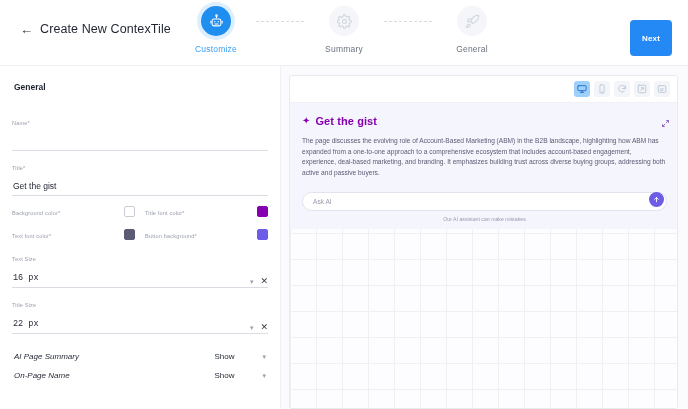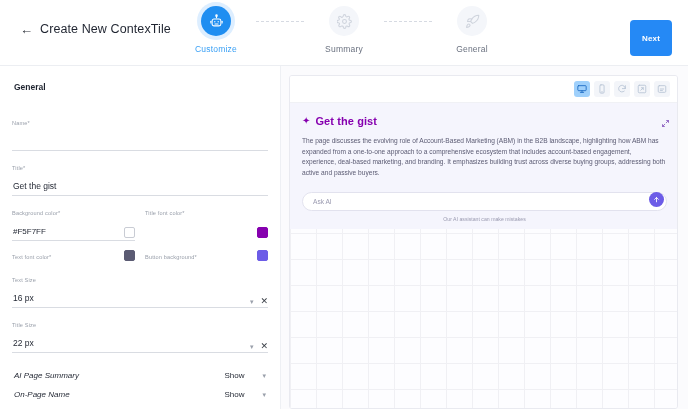--- a/index.html
+++ b/index.html
@@ -80,37 +80,37 @@
 
   .row2 { display:flex; gap:10px; margin-bottom:13px; }
   .row2 .field { flex:1; margin-bottom:0; }
   .color-field .field-input { padding-right:18px; font-size:8px; }
   .swatch {
     position:absolute; right:0; bottom:3px;
     width:11px; height:11px; border-radius:2px;
     border:1px solid #c9ccd4; cursor:pointer;
   }
 
-  .size-field .field-input { padding-right:34px; }
+  .size-field .field-input { padding-right:34px;font-family:Liberation Mono, monospace; }
   .size-ctrls {
     position:absolute; right:0; bottom:2px;
     display:flex; align-items:center; gap:7px;
   }
   .caret-sm { font-size:7px; color:#9aa0ab; cursor:pointer; line-height:1; }
   .clear-x {
     font-size:9px; color:#3c4149; cursor:pointer; line-height:1;
     font-family:"Liberation Sans", sans-serif;
   }
 
   .toggle-row {
     display:flex; align-items:center; justify-content:space-between;
     padding:4px 2px 4px 2px; margin-bottom:2px;
   }
   .toggle-row .tr-label { font-size:8px; color:#1f2430;font-style:italic; }
-  .toggle-row .tr-right { display:flex; align-items:center; gap:18px;text-align:center; }
+  .toggle-row .tr-right { display:flex; align-items:center; gap:28px;text-align:center; }
   .toggle-row .tr-value { font-size:8px; color:#1f2430; }
 
   
   .right-panel {
     position:absolute; left:281px; top:66px; width:407px; height:343px;
     background:#fbfbfd; padding:9px 10px 0 8px;
   }
   .preview-frame {
     position:relative; width:389px; height:334px;
     background:#fdfdff; border:1px solid #e9eaf0;
@@ -246,21 +246,20 @@
     </div>
 
     <div class="field">
       <span class="field-label">Title*</span>
       <input class="field-input" type="text" value="Get the gist" style="">
     </div>
 
     <div class="row2">
       <div class="field color-field">
         <span class="field-label">Background color*</span>
-        <input class="field-input" type="text" value="#F5F7FF" style="">
         <span class="swatch" style="background:#ffffff"></span>
       </div>
       <div class="field color-field">
         <span class="field-label">Title font color*</span>
         <span class="swatch" style="background:#8600af;border-color:#8600af"></span>
       </div>
     </div>
 
     <div class="row2">
       <div class="field color-field">

